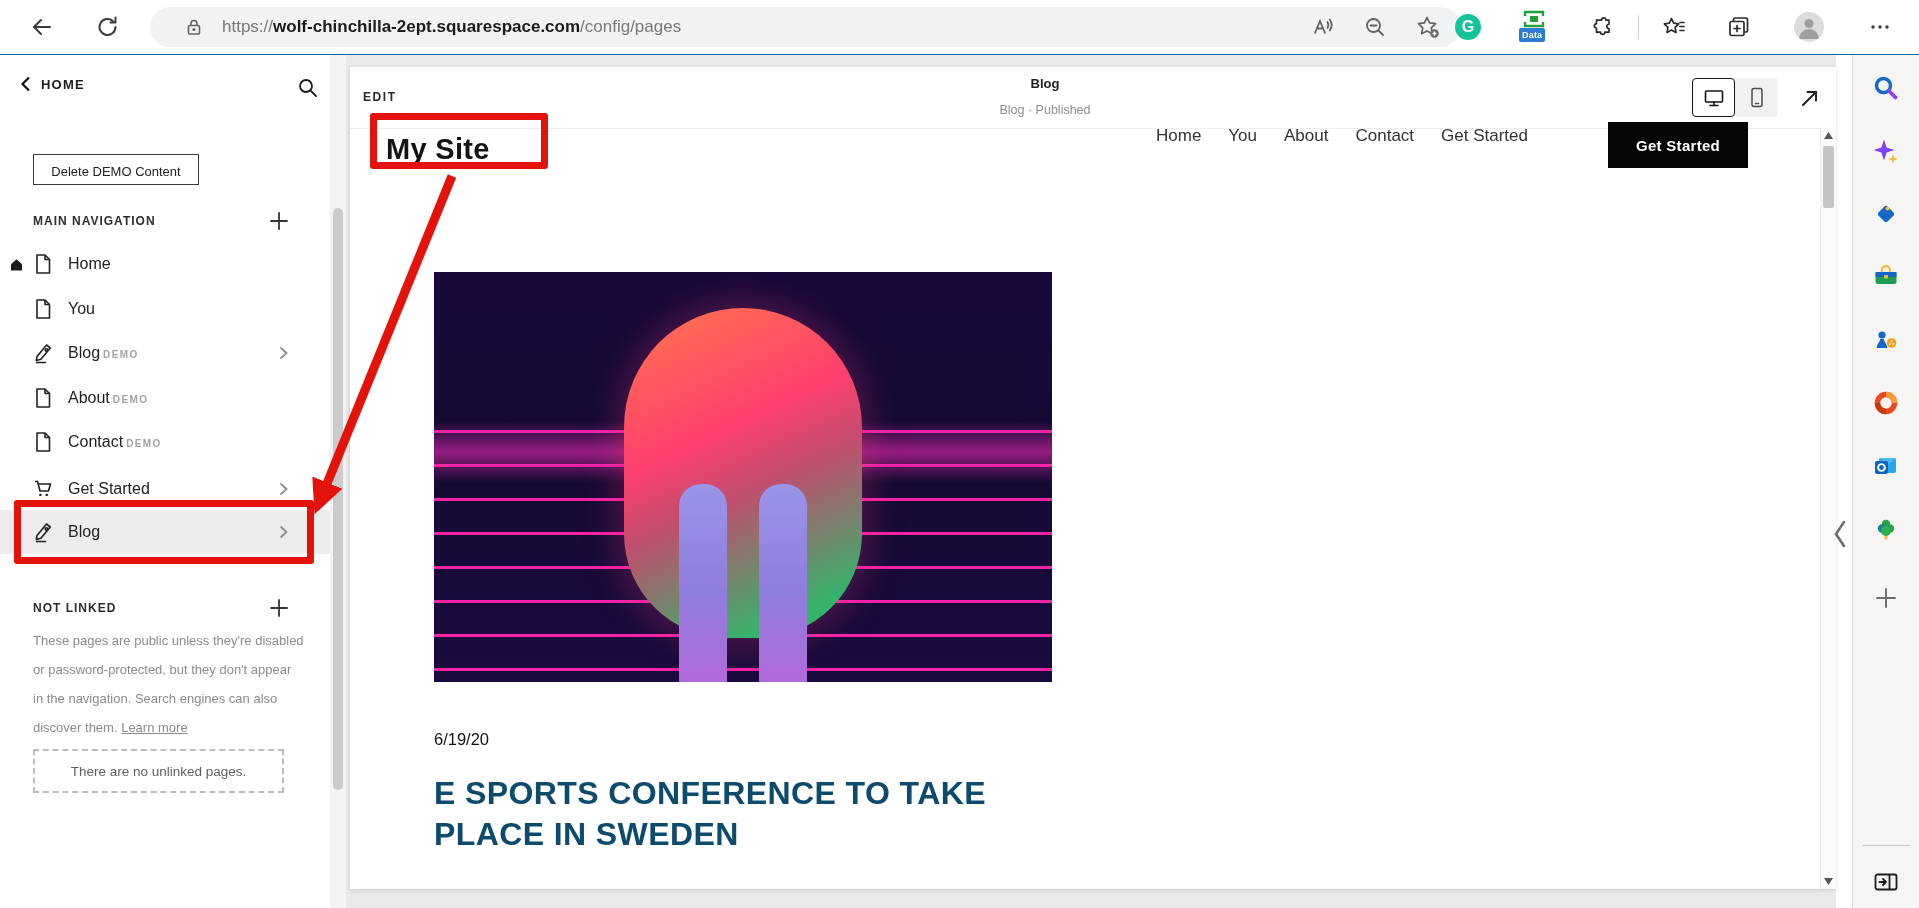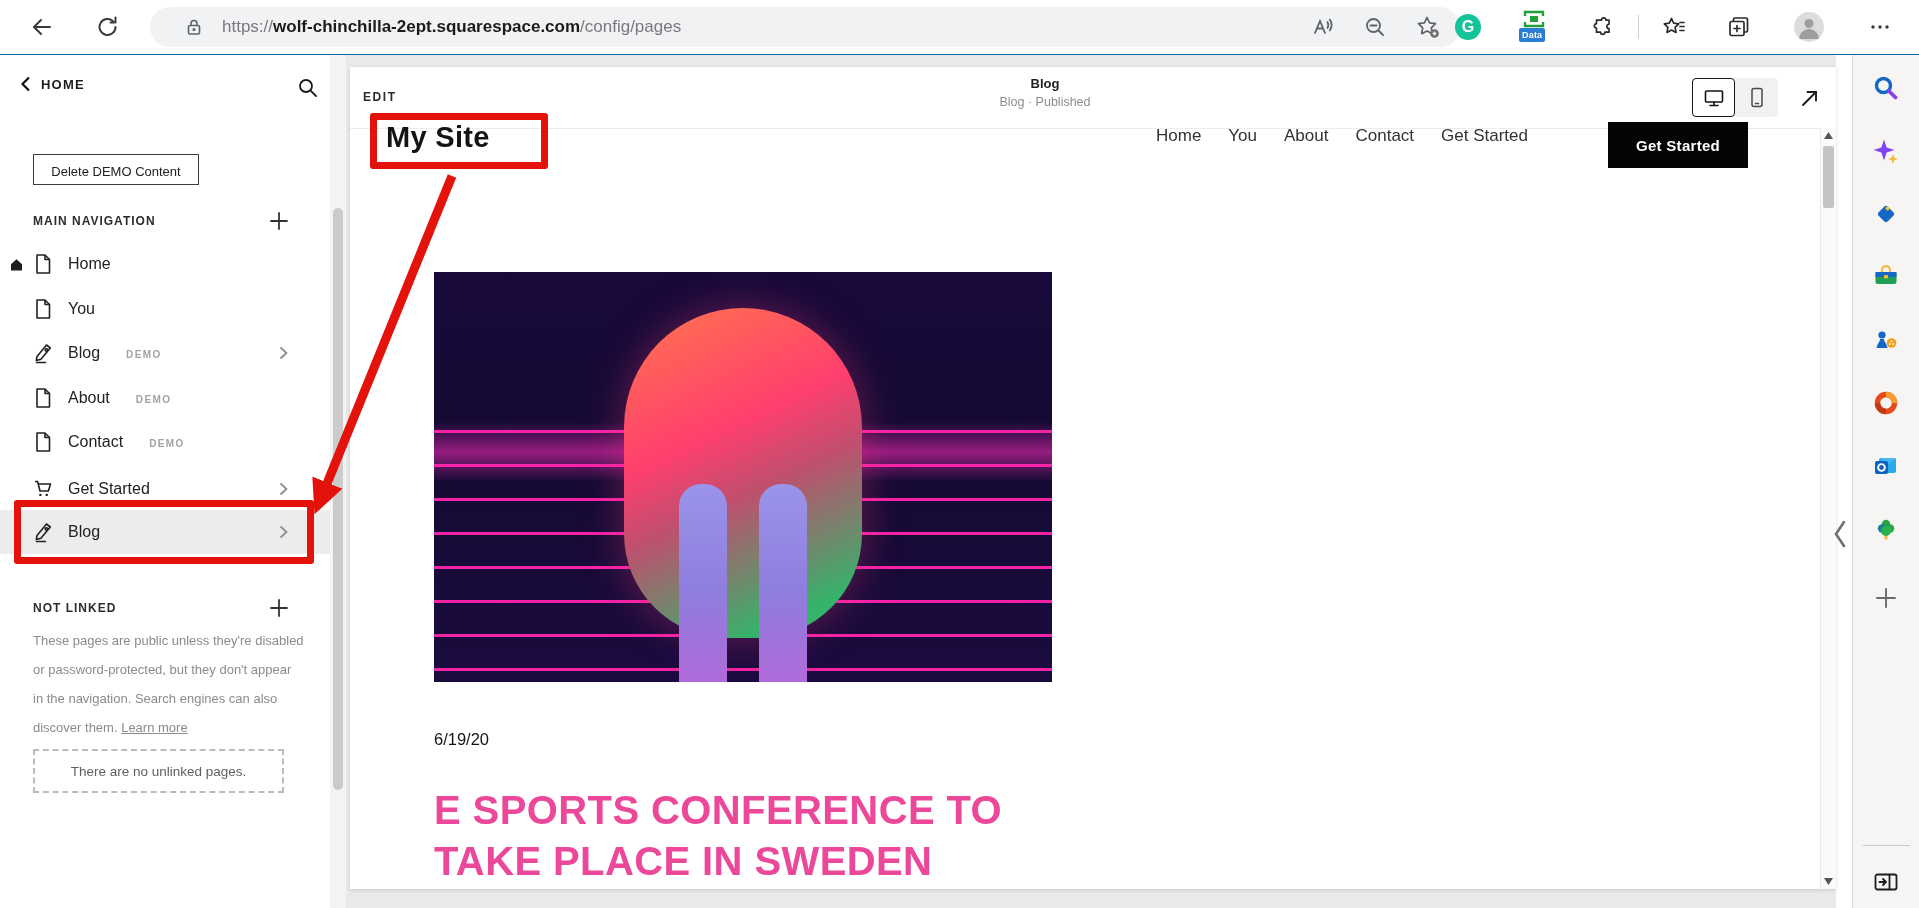--- a/index.html
+++ b/index.html
@@ -31,55 +31,55 @@
   .home-row{position:absolute;left:20px;top:22px;display:flex;align-items:center;gap:10px;}
   .home-label{font-size:13px;font-weight:bold;letter-spacing:1.2px;color:#1d1d1d;}
   .sb-search{position:absolute;left:296px;top:22px;width:24px;height:24px;}
   .delete-btn{position:absolute;left:33px;top:100px;width:166px;height:31px;border:1px solid #3c3c3c;background:#fff;
               font-size:13px;color:#222;text-align:center;line-height:31px;font-family:inherit;}
   .sec-title{position:absolute;left:33px;font-size:12px;font-weight:bold;letter-spacing:1px;color:#2d2d2d;}
   .sec-plus{position:absolute;left:268px;width:22px;height:22px;}
   .navrow{position:absolute;left:0;width:330px;height:36px;display:flex;align-items:center;padding-left:33px;box-sizing:border-box;}
   .navrow .nicon{width:20px;height:22px;margin-right:15px;flex:0 0 auto;}
   .nlabel{font-size:16px;color:#222;}
-  .nbadge{font-size:10px;letter-spacing:1.4px;color:#a3a3a3;margin-left:26px;margin-top:2px;font-weight:bold;}
+  .nbadge{font-size:10px;letter-spacing:1.4px;color:#a3a3a3;margin-left:3px;margin-top:2px;font-weight:bold;}
   .nchev{position:absolute;right:42px;width:9px;height:14px;}
   .house{position:absolute;left:9px;width:15px;height:15px;}
   .navrow.active{background:#ececec;height:44px;}
   .nl-text{position:absolute;left:33px;top:572px;width:271px;font-size:13px;line-height:29px;color:#8b8b8b;}
   .nl-text a{color:#8b8b8b;text-decoration:underline;}
   .dash-box{position:absolute;left:33px;top:695px;width:251px;height:44px;border:2px dashed #bcbcbc;
             display:flex;align-items:center;justify-content:center;font-size:13.5px;color:#5f5f5f;box-sizing:border-box;}
   .trash-wrap{position:absolute;left:0;top:788px;width:330px;text-align:center;}
   .trash-wrap svg{margin:0 auto;}
   .deleted-label{margin-top:10px;font-size:13.5px;color:#9b9b9b;}
   
   .preview{position:absolute;left:350px;top:13px;width:1486px;height:822px;background:#fff;box-shadow:0 1px 4px rgba(0,0,0,.14);}
   .right-strip{position:absolute;left:1836px;top:0;width:16px;bottom:0;background:#fff;}
   .pv-header{position:absolute;left:0;top:0;right:0;height:61px;border-bottom:1px solid #ededed;background:#fff;}
   .edit-label{position:absolute;left:13px;top:23px;font-size:12px;font-weight:bold;letter-spacing:1.6px;color:#2a2a2a;}
   .pv-center{position:absolute;left:695px;top:9px;transform:translateX(-50%);text-align:center;}
   .pv-title{font-size:13px;font-weight:bold;color:#1f1f1f;}
-  .pv-sub{margin-top:4px;font-size:12.5px;color:#8d8d8d;text-align:right;}
+  .pv-sub{margin-top:12px;font-size:12.5px;color:#8d8d8d;text-align:right;}
   .dev-pill{position:absolute;left:1342px;top:11px;width:86px;height:39px;background:#f1f1f1;border-radius:4px;display:flex;}
   .dev-desktop{width:43px;height:39px;background:#fff;border:1.5px solid #171717;border-radius:4px;box-sizing:border-box;
                display:flex;align-items:center;justify-content:center;}
   .dev-phone{flex:1;display:flex;align-items:center;justify-content:center;}
   .open-arrow{position:absolute;left:1448px;top:19px;width:24px;height:24px;}
   
-  .site-logo{position:absolute;left:36px;top:54px;font-size:29px;font-weight:bold;color:#141414;letter-spacing:.3px;}
+  .site-logo{position:absolute;left:36px;top:66px;font-size:29px;font-weight:bold;color:#141414;letter-spacing:.3px;}
   .site-nav{position:absolute;top:59px;right:308px;display:flex;gap:27px;font-size:17px;color:#333;}
   .site-nav span{cursor:default;}
   .site-cta{position:absolute;right:88px;top:55px;width:140px;height:46px;background:#050505;color:#fff;
             font-size:15px;font-weight:bold;display:flex;align-items:center;justify-content:center;letter-spacing:.3px;}
   .cards{position:absolute;left:84px;top:205px;display:flex;gap:40px;}
   .card{position:relative;}
   .card-img{position:relative;height:410px;overflow:hidden;}
   .card-date{margin-top:48px;font-size:16.5px;color:#141414;}
-  .card-title{margin-top:36px;font-size:40px;font-weight:bold;line-height:1.28;color:#ec4899;letter-spacing:.4px;}
+  .card-title{margin-top:24px;font-size:32px;font-weight:bold;line-height:1.28;color:#0c4a6e;letter-spacing:.4px;}
   
   .img1{width:618px;background:linear-gradient(#18093a 0%,#150a33 45%,#1b0b3f 100%);}
   .img1 .glow{position:absolute;left:0;right:0;top:150px;height:60px;background:linear-gradient(rgba(255,43,170,.0),rgba(255,43,190,.55),rgba(255,43,170,.0));}
   .img1 .grid{position:absolute;left:0;right:0;top:158px;bottom:0;
       background:repeating-linear-gradient(to bottom,rgba(255,36,173,.95) 0 3px,rgba(30,8,70,0) 3px 34px);}
   .img1 .head{position:absolute;left:50%;top:36px;width:238px;height:330px;transform:translateX(-50%);
       border-radius:120px 120px 105px 105px;
       background:linear-gradient(155deg,#ff6a54 8%,#ff3f6e 38%,#c04f6e 55%,#35b36b 88%);
       box-shadow:0 0 40px rgba(255,60,120,.35);}
   .img1 .pillar{position:absolute;top:212px;bottom:0;width:48px;border-radius:22px 22px 0 0;

